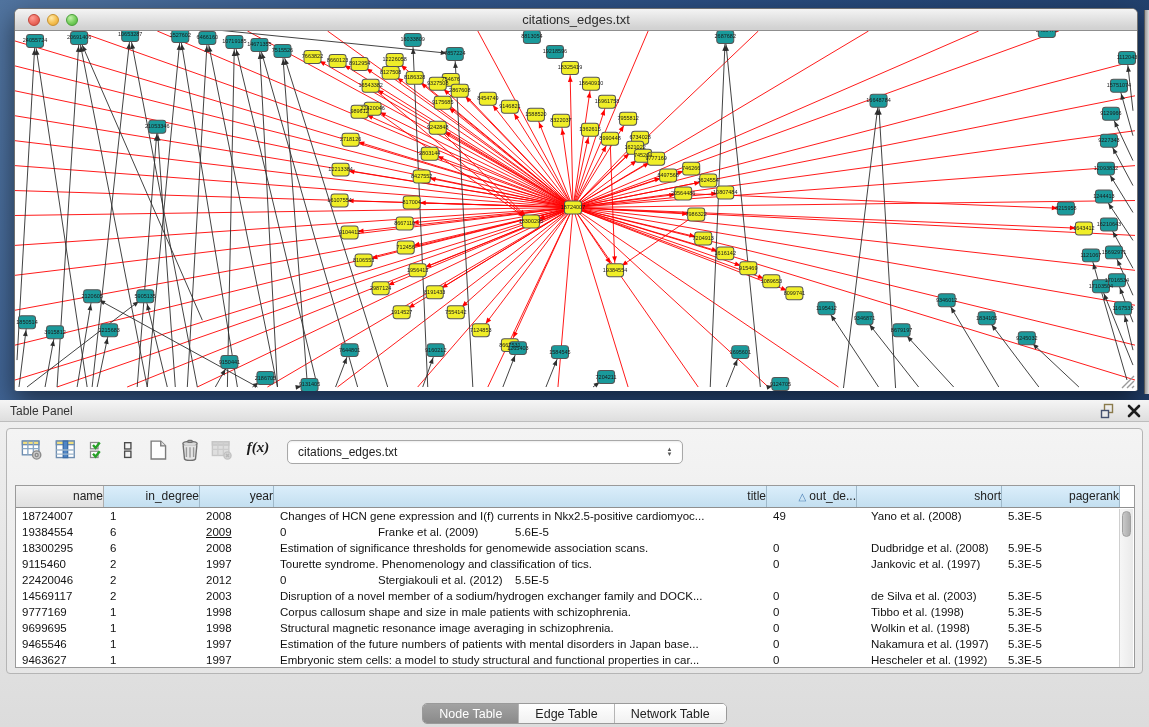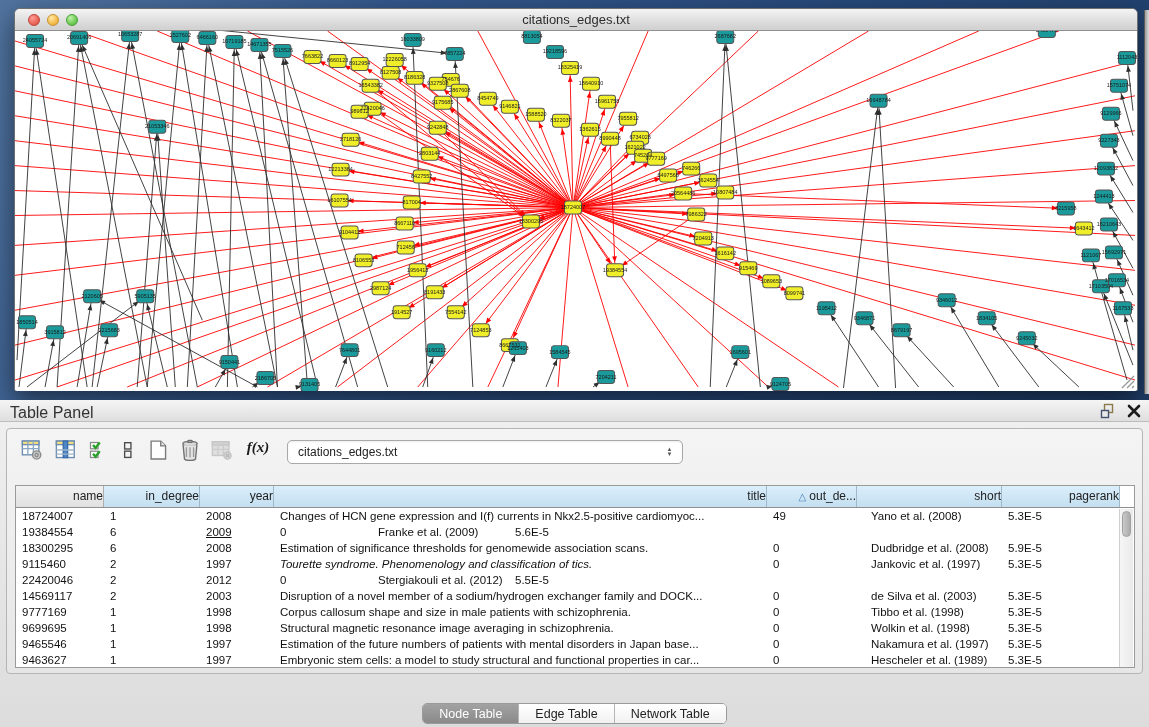--- a/index.html
+++ b/index.html
@@ -28,21 +28,21 @@
                font-size:13px; color:#2d2d2d; }
   #net-canvas { position:relative; width:100%; height:360px; background:#fff;
                 border-radius:0 0 2px 2px; overflow:hidden; }
   #net { display:block; width:100%; height:100%; }
 
   
   #table-panel { position:absolute; left:0; top:400px; width:1149px; height:327px;
                  background:linear-gradient(#f0f0f0,#dcdcdc); }
   #tp-header { position:absolute; left:0; top:0; width:100%; height:22px;
                background:linear-gradient(#f5f5f5,#dedede); border-bottom:1px solid #bdbdbd; }
-  #tp-title { position:absolute; left:10px; top:4px; font-size:16px; color:#333; }
+  #tp-title { position:absolute; left:10px; top:4px; font-size:12px; color:#333; }
   #tp-float { position:absolute; left:1100px; top:3px; width:16px; height:16px; cursor:default; }
   #tp-close { position:absolute; left:1126px; top:3px; width:16px; height:16px; cursor:default; }
 
   #tp-box { position:absolute; left:6px; top:28px; width:1137px; height:246px;
             background:linear-gradient(#f4f4f4,#e6e6e6); border:1px solid #b5b5b5; border-radius:4px; }
 
   
   #tp-toolbar { position:absolute; left:8px; top:8px; height:36px; width:1100px; }
   .tbtn { position:absolute; top:2px; width:26px; height:28px; display:flex; align-items:flex-start;
           justify-content:center; border-radius:4px; }
@@ -733,21 +733,21 @@
               <div class="td" style="width: 74px;">2008</div>
               <div class="td" style="width: 493px;">Estimation of significance thresholds for genomewide association scans.</div>
               <div class="td" style="width: 90px;">0</div>
               <div class="td" style="width: 145px; padding-left: 14px;">Dudbridge et al. (2008)</div>
               <div class="td" style="width: 118px;">5.9E-5</div>
             </div>
             <div class="tr">
               <div class="td" style="width: 88px;">9115460</div>
               <div class="td" style="width: 96px;">2</div>
               <div class="td" style="width: 74px;">1997</div>
-              <div class="td" style="width: 493px; font-style: italic;">Tourette syndrome. Phenomenology and classification of tics.</div>
+              <div class="td" style="width: 493px;">Tourette syndrome. Phenomenology and classification of tics.</div>
               <div class="td" style="width: 90px;">0</div>
               <div class="td" style="width: 145px; padding-left: 14px;">Jankovic et al. (1997)</div>
               <div class="td" style="width: 118px;">5.3E-5</div>
             </div>
             <div class="tr">
               <div class="td" style="width: 88px;">22420046</div>
               <div class="td" style="width: 96px;">2</div>
               <div class="td" style="width: 74px;">2012</div>
               <div class="td" style="width: 90px;">0</div>
               <div class="td" style="width: 145px; padding-left: 14px;">Stergiakouli et al. (2012)</div>
@@ -788,21 +788,21 @@
               <div class="td" style="width: 90px;">0</div>
               <div class="td" style="width: 145px; padding-left: 14px;">Nakamura et al. (1997)</div>
               <div class="td" style="width: 118px;">5.3E-5</div>
             </div>
             <div class="tr">
               <div class="td" style="width: 88px;">9463627</div>
               <div class="td" style="width: 96px;">1</div>
               <div class="td" style="width: 74px;">1997</div>
               <div class="td" style="width: 493px;">Embryonic stem cells: a model to study structural and functional properties in car...</div>
               <div class="td" style="width: 90px;">0</div>
-              <div class="td" style="width: 145px; padding-left: 14px;">Hescheler et al. (1989)</div>
+              <div class="td" style="width: 145px; padding-left: 14px;">Hescheler et al. (1992)</div>
               <div class="td" style="width: 118px;">5.3E-5</div>
             </div>
           </div>
         <div id="vsb">
           <div class="thumb"></div>
         </div>
       </div>
 
       <div id="tabbar">
         <div id="tabs">

